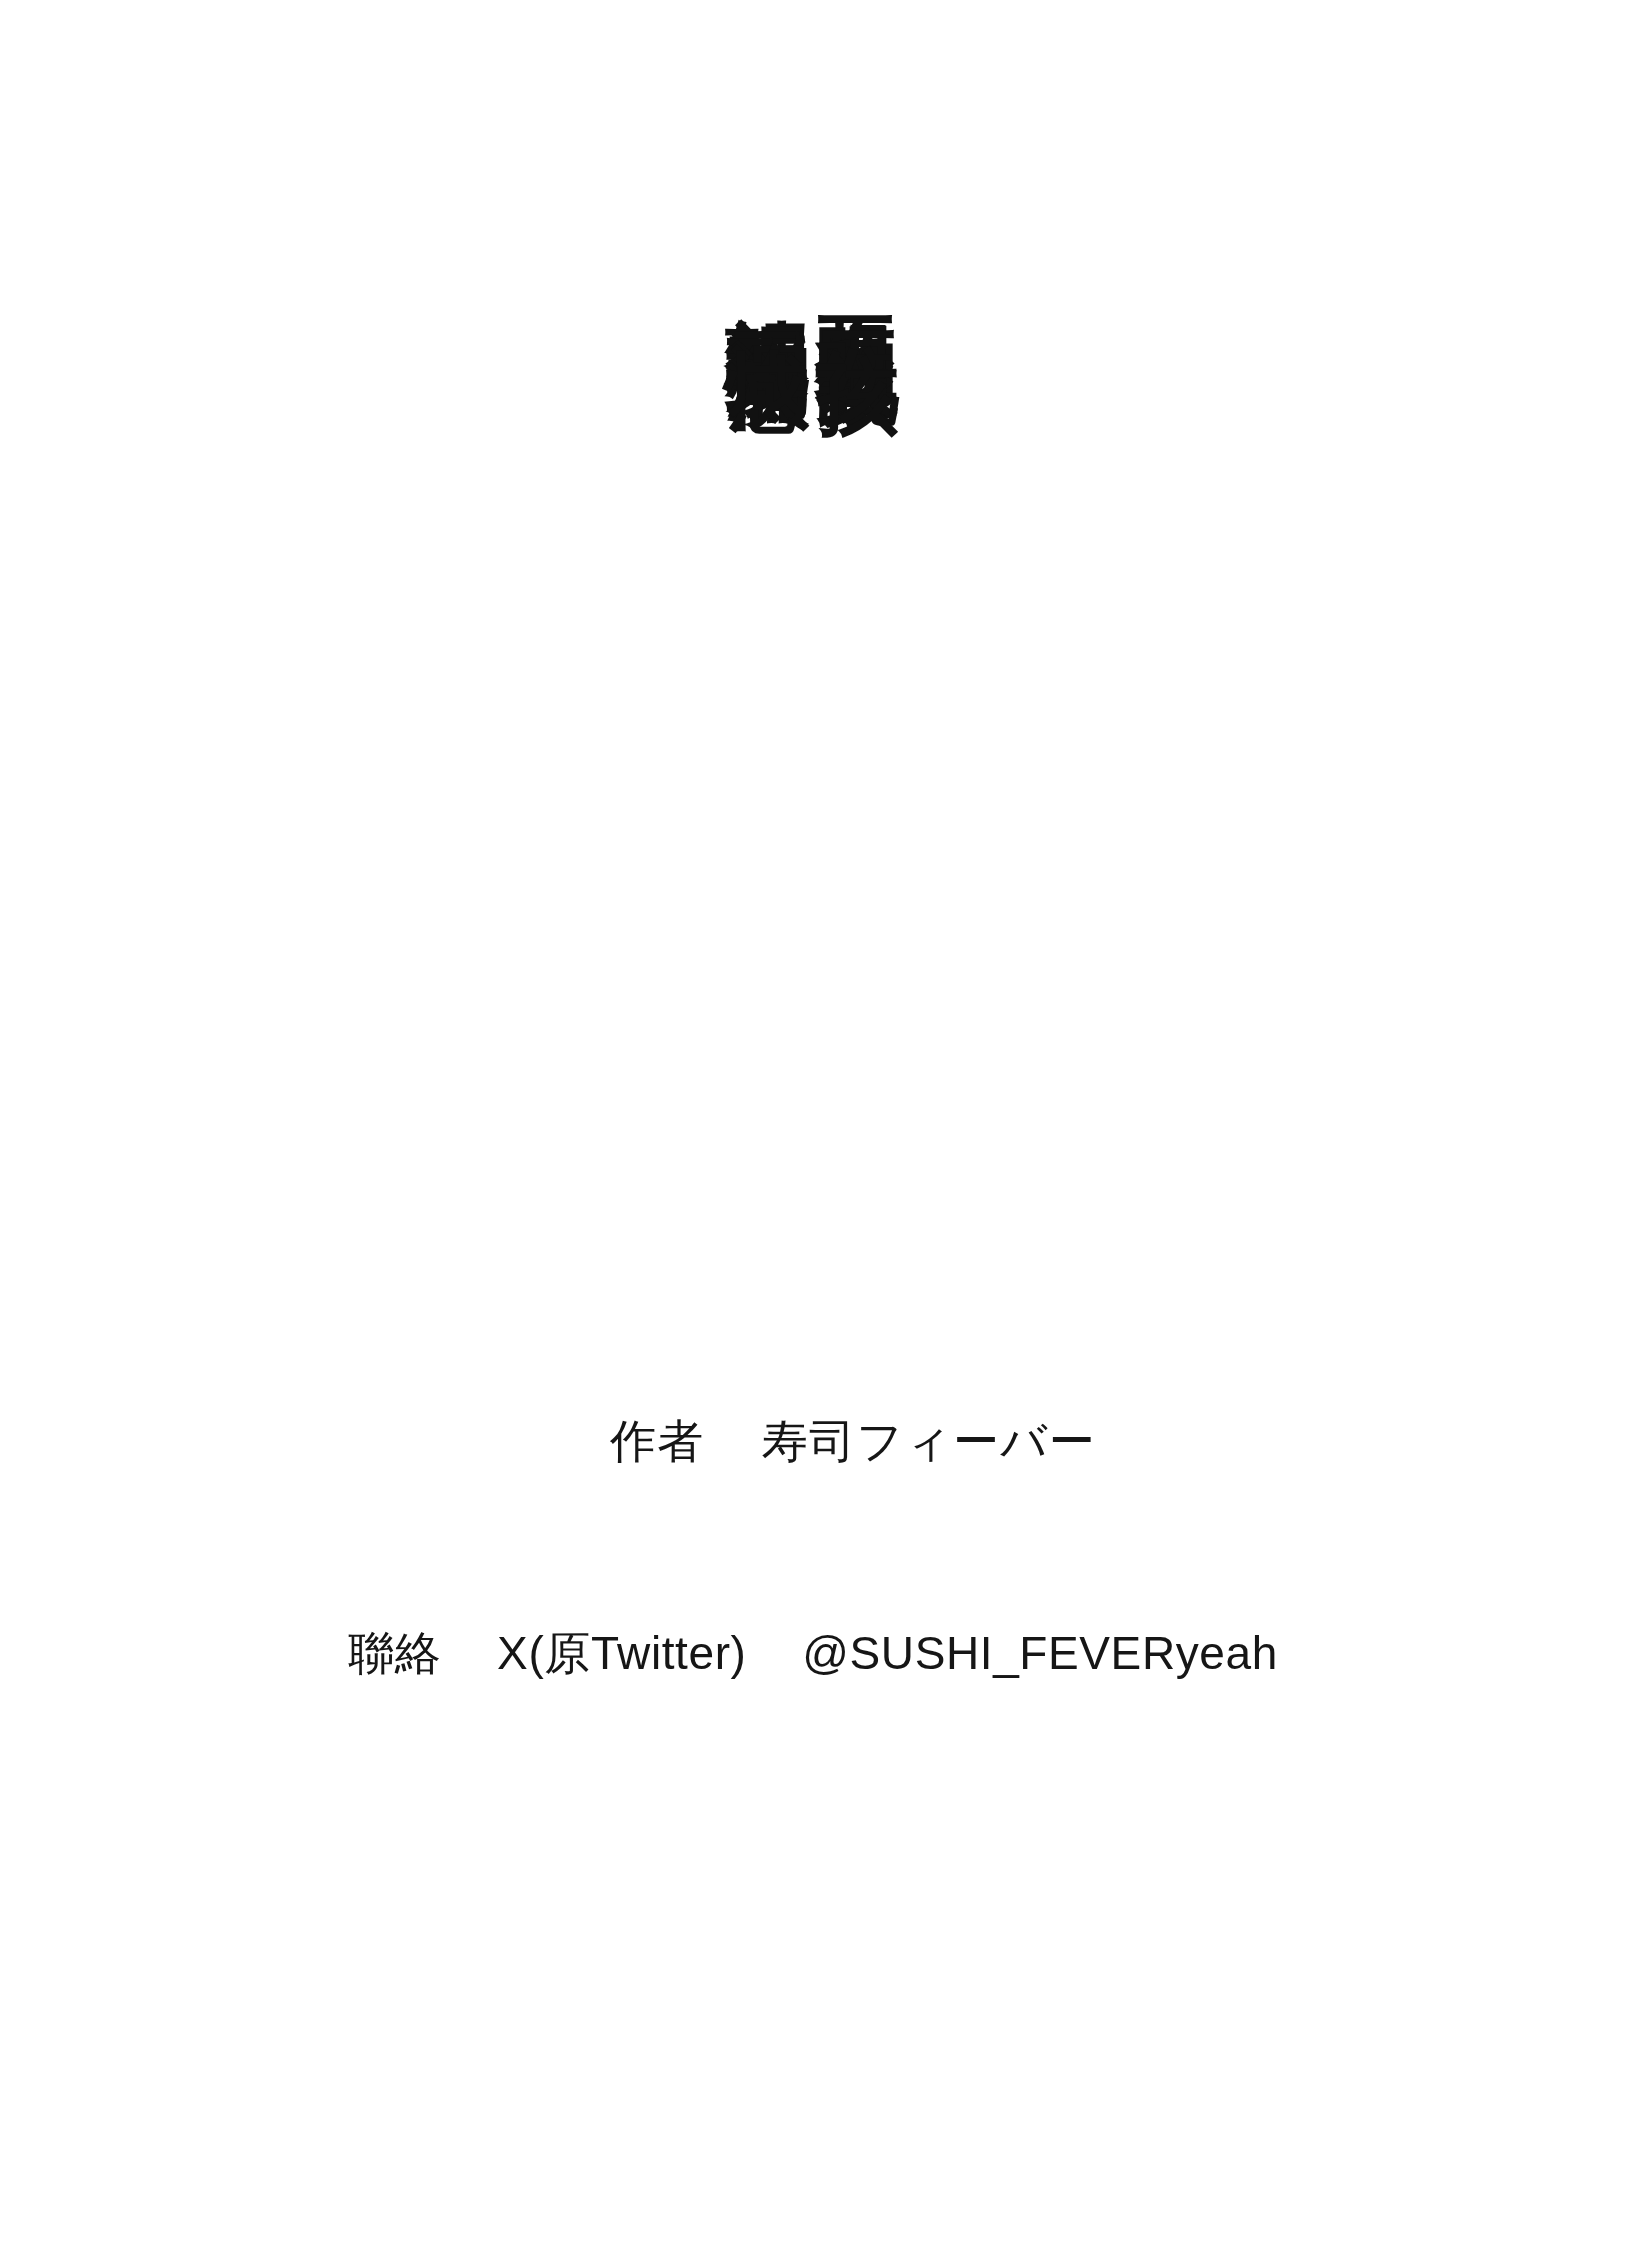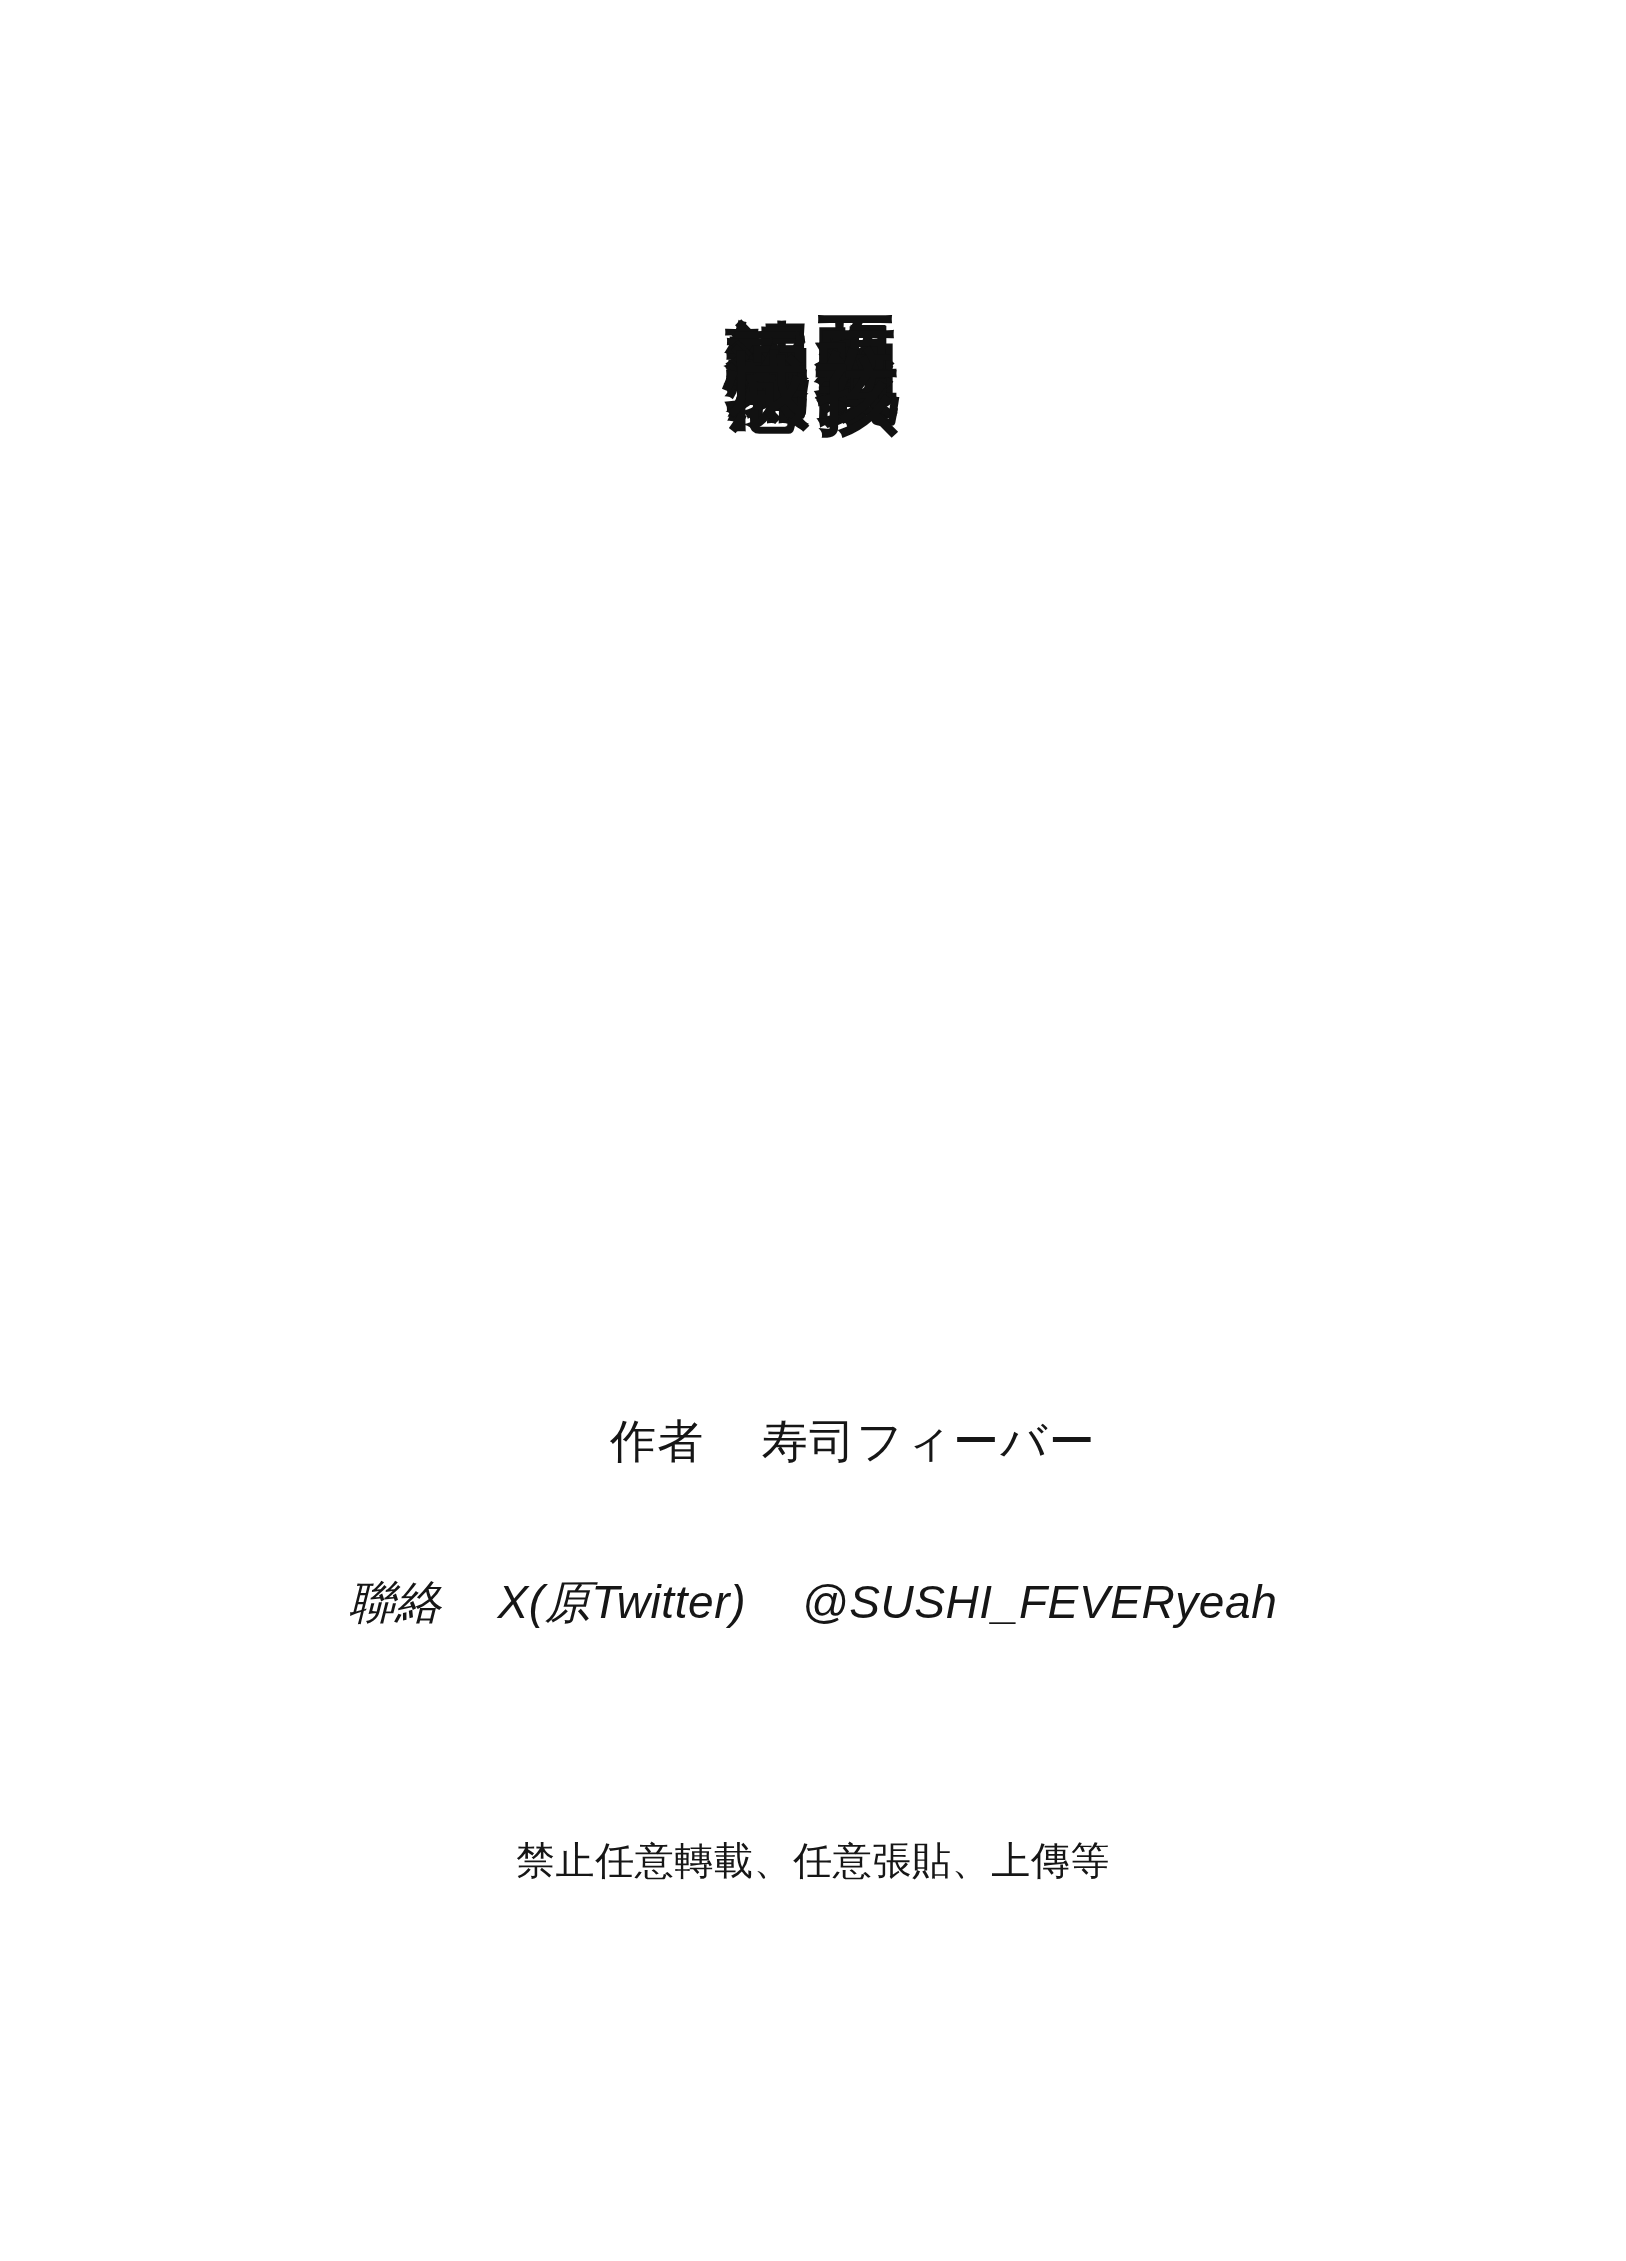--- a/index.html
+++ b/index.html
@@ -50,25 +50,24 @@
     text-align: center;
   }
   .author-line {
     top: 1411px;
     font-size: 46px;
     letter-spacing: 1.3px;
     color: #161616;
     margin-left: 40px;
   }
   .contact-line {
-    top: 1572px;
+    top: 1623px;
     font-size: 46px;
     letter-spacing: 0.6px;
     color: #161616;
-    font-style: italic;
   }
   .notice-block {
     top: 1833px;
     font-size: 39px;
     line-height: 1.45;
     letter-spacing: 0.6px;
     color: #161616;
   }
   .notice-line { display: block; }
 
@@ -90,15 +89,14 @@
 
 <div class="credits contact-line">
   <span>聯絡</span>
   <span class="spacer-wide"></span>
   <span>X(原Twitter)</span>
   <span class="spacer-wide"></span>
   <span>@SUSHI_FEVERyeah</span>
 </div>
 
 <div class="credits notice-block">
-  <span class="notice-line">禁止任意轉載、任意張貼、上傳等</span>
 </div>
 
 
 </body></html>

